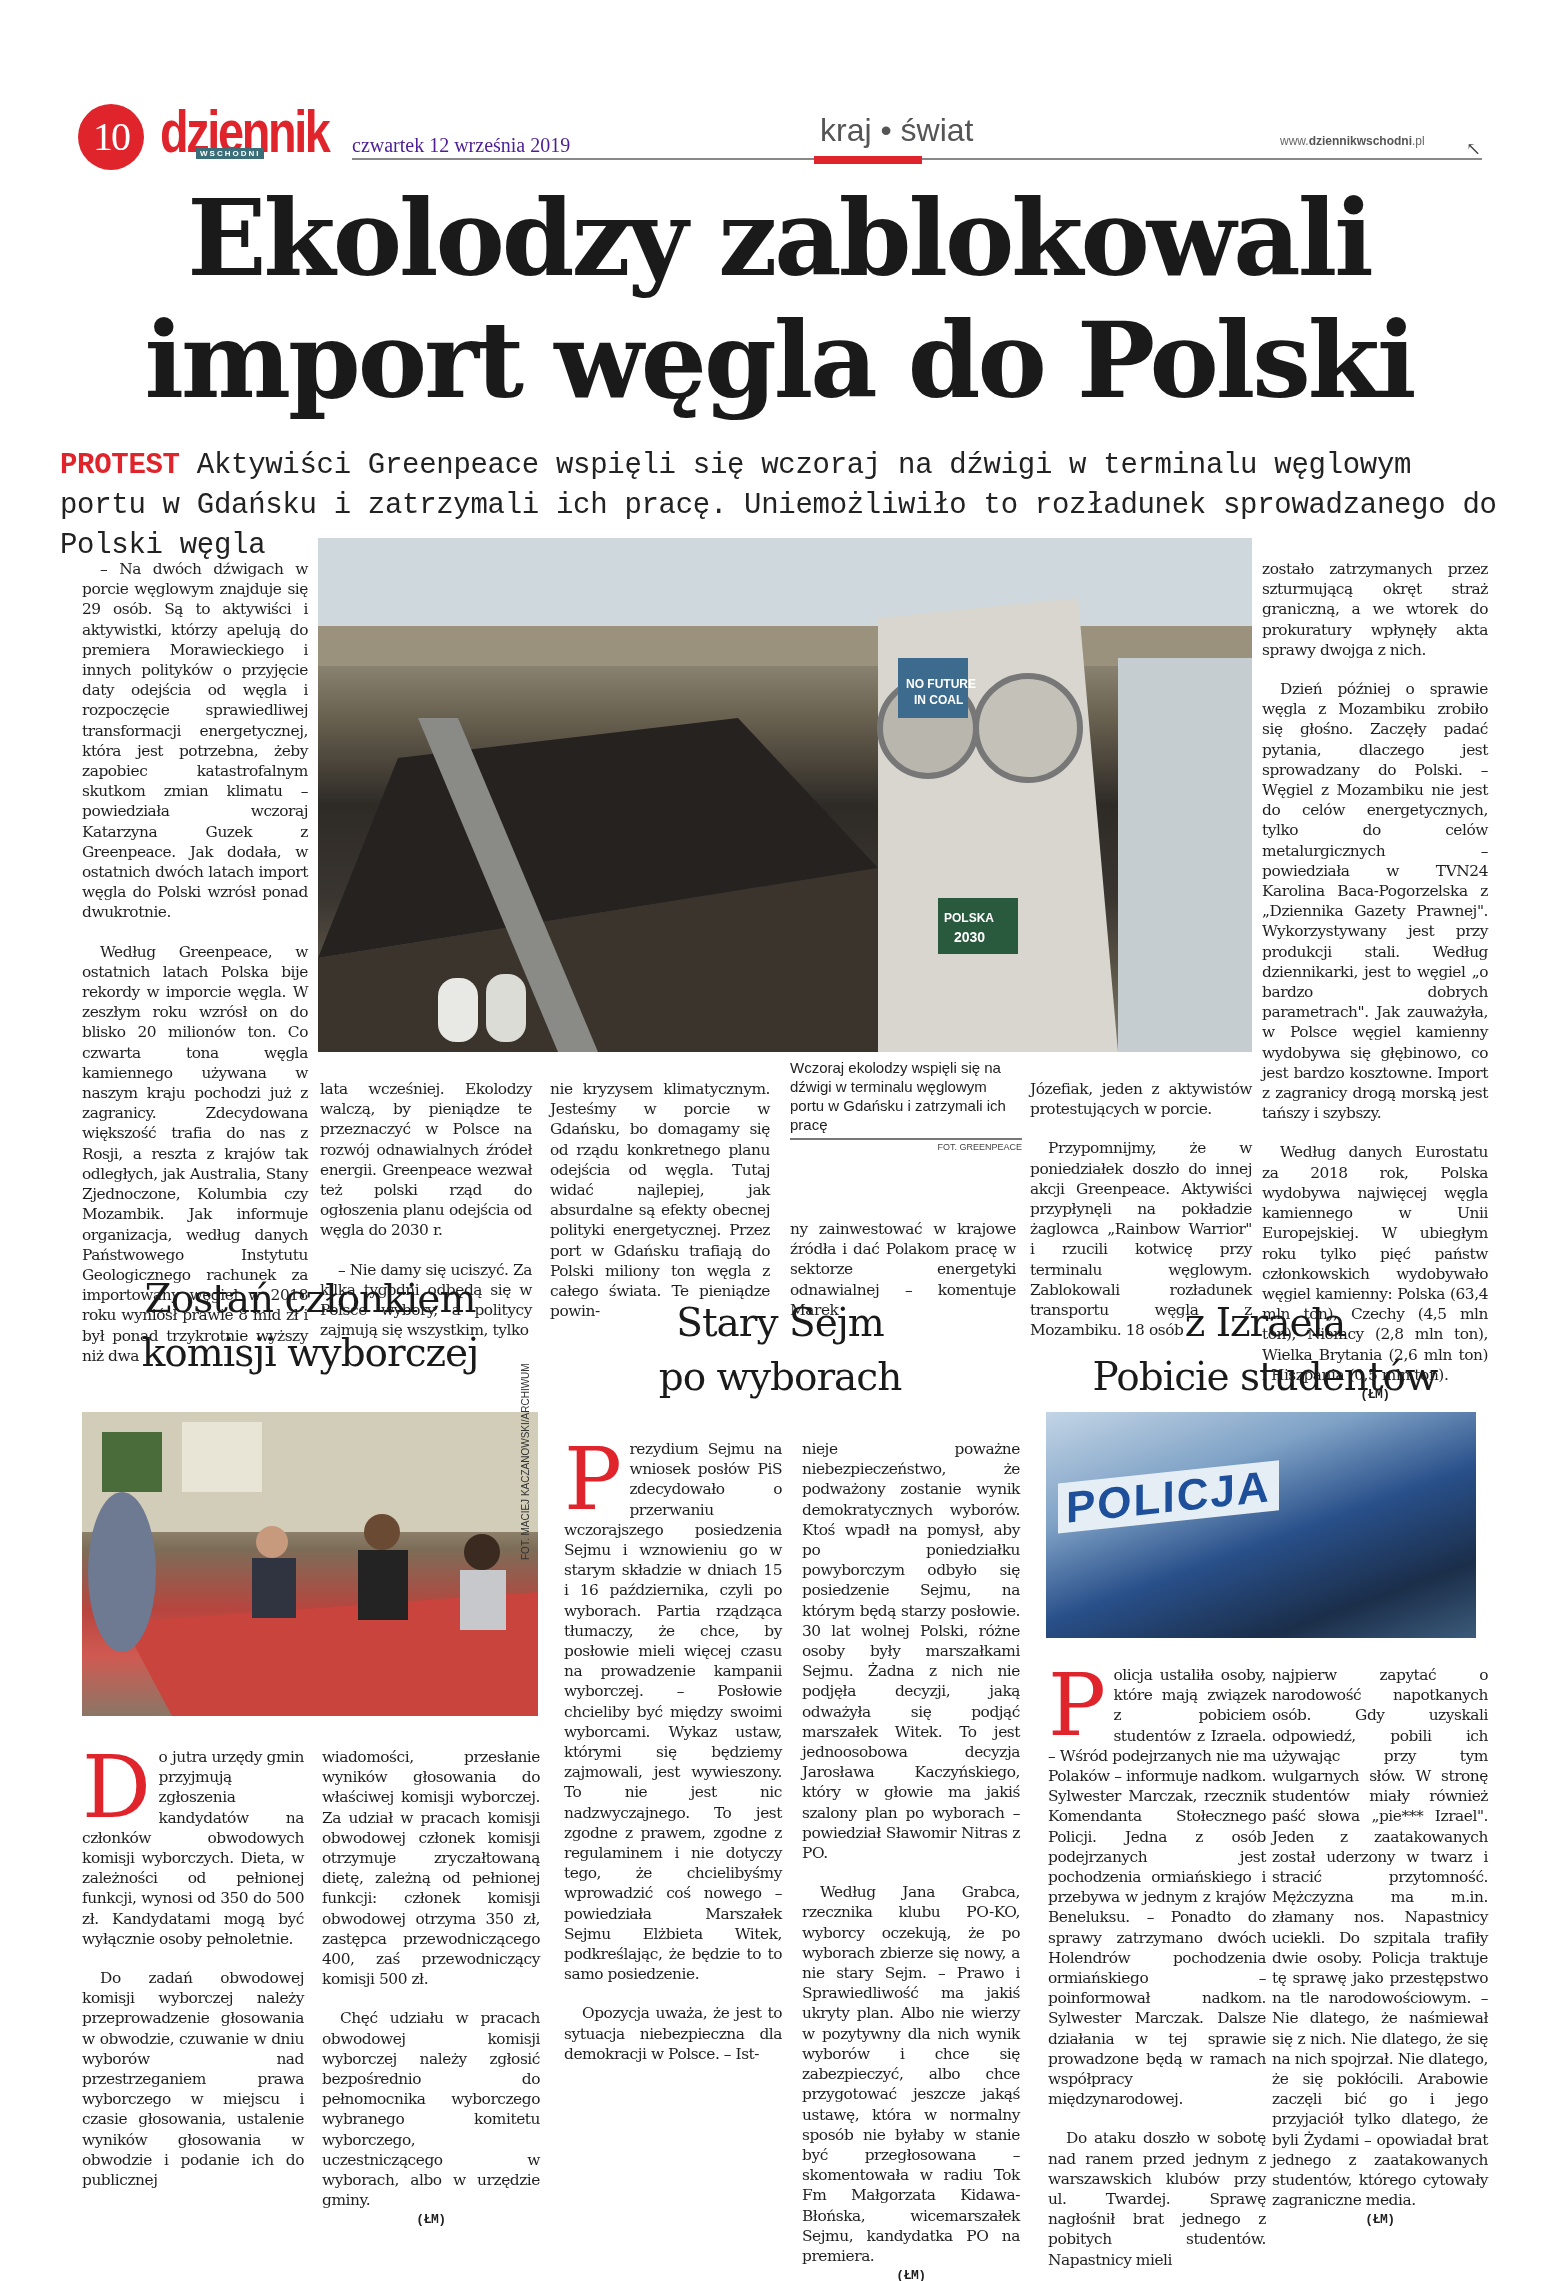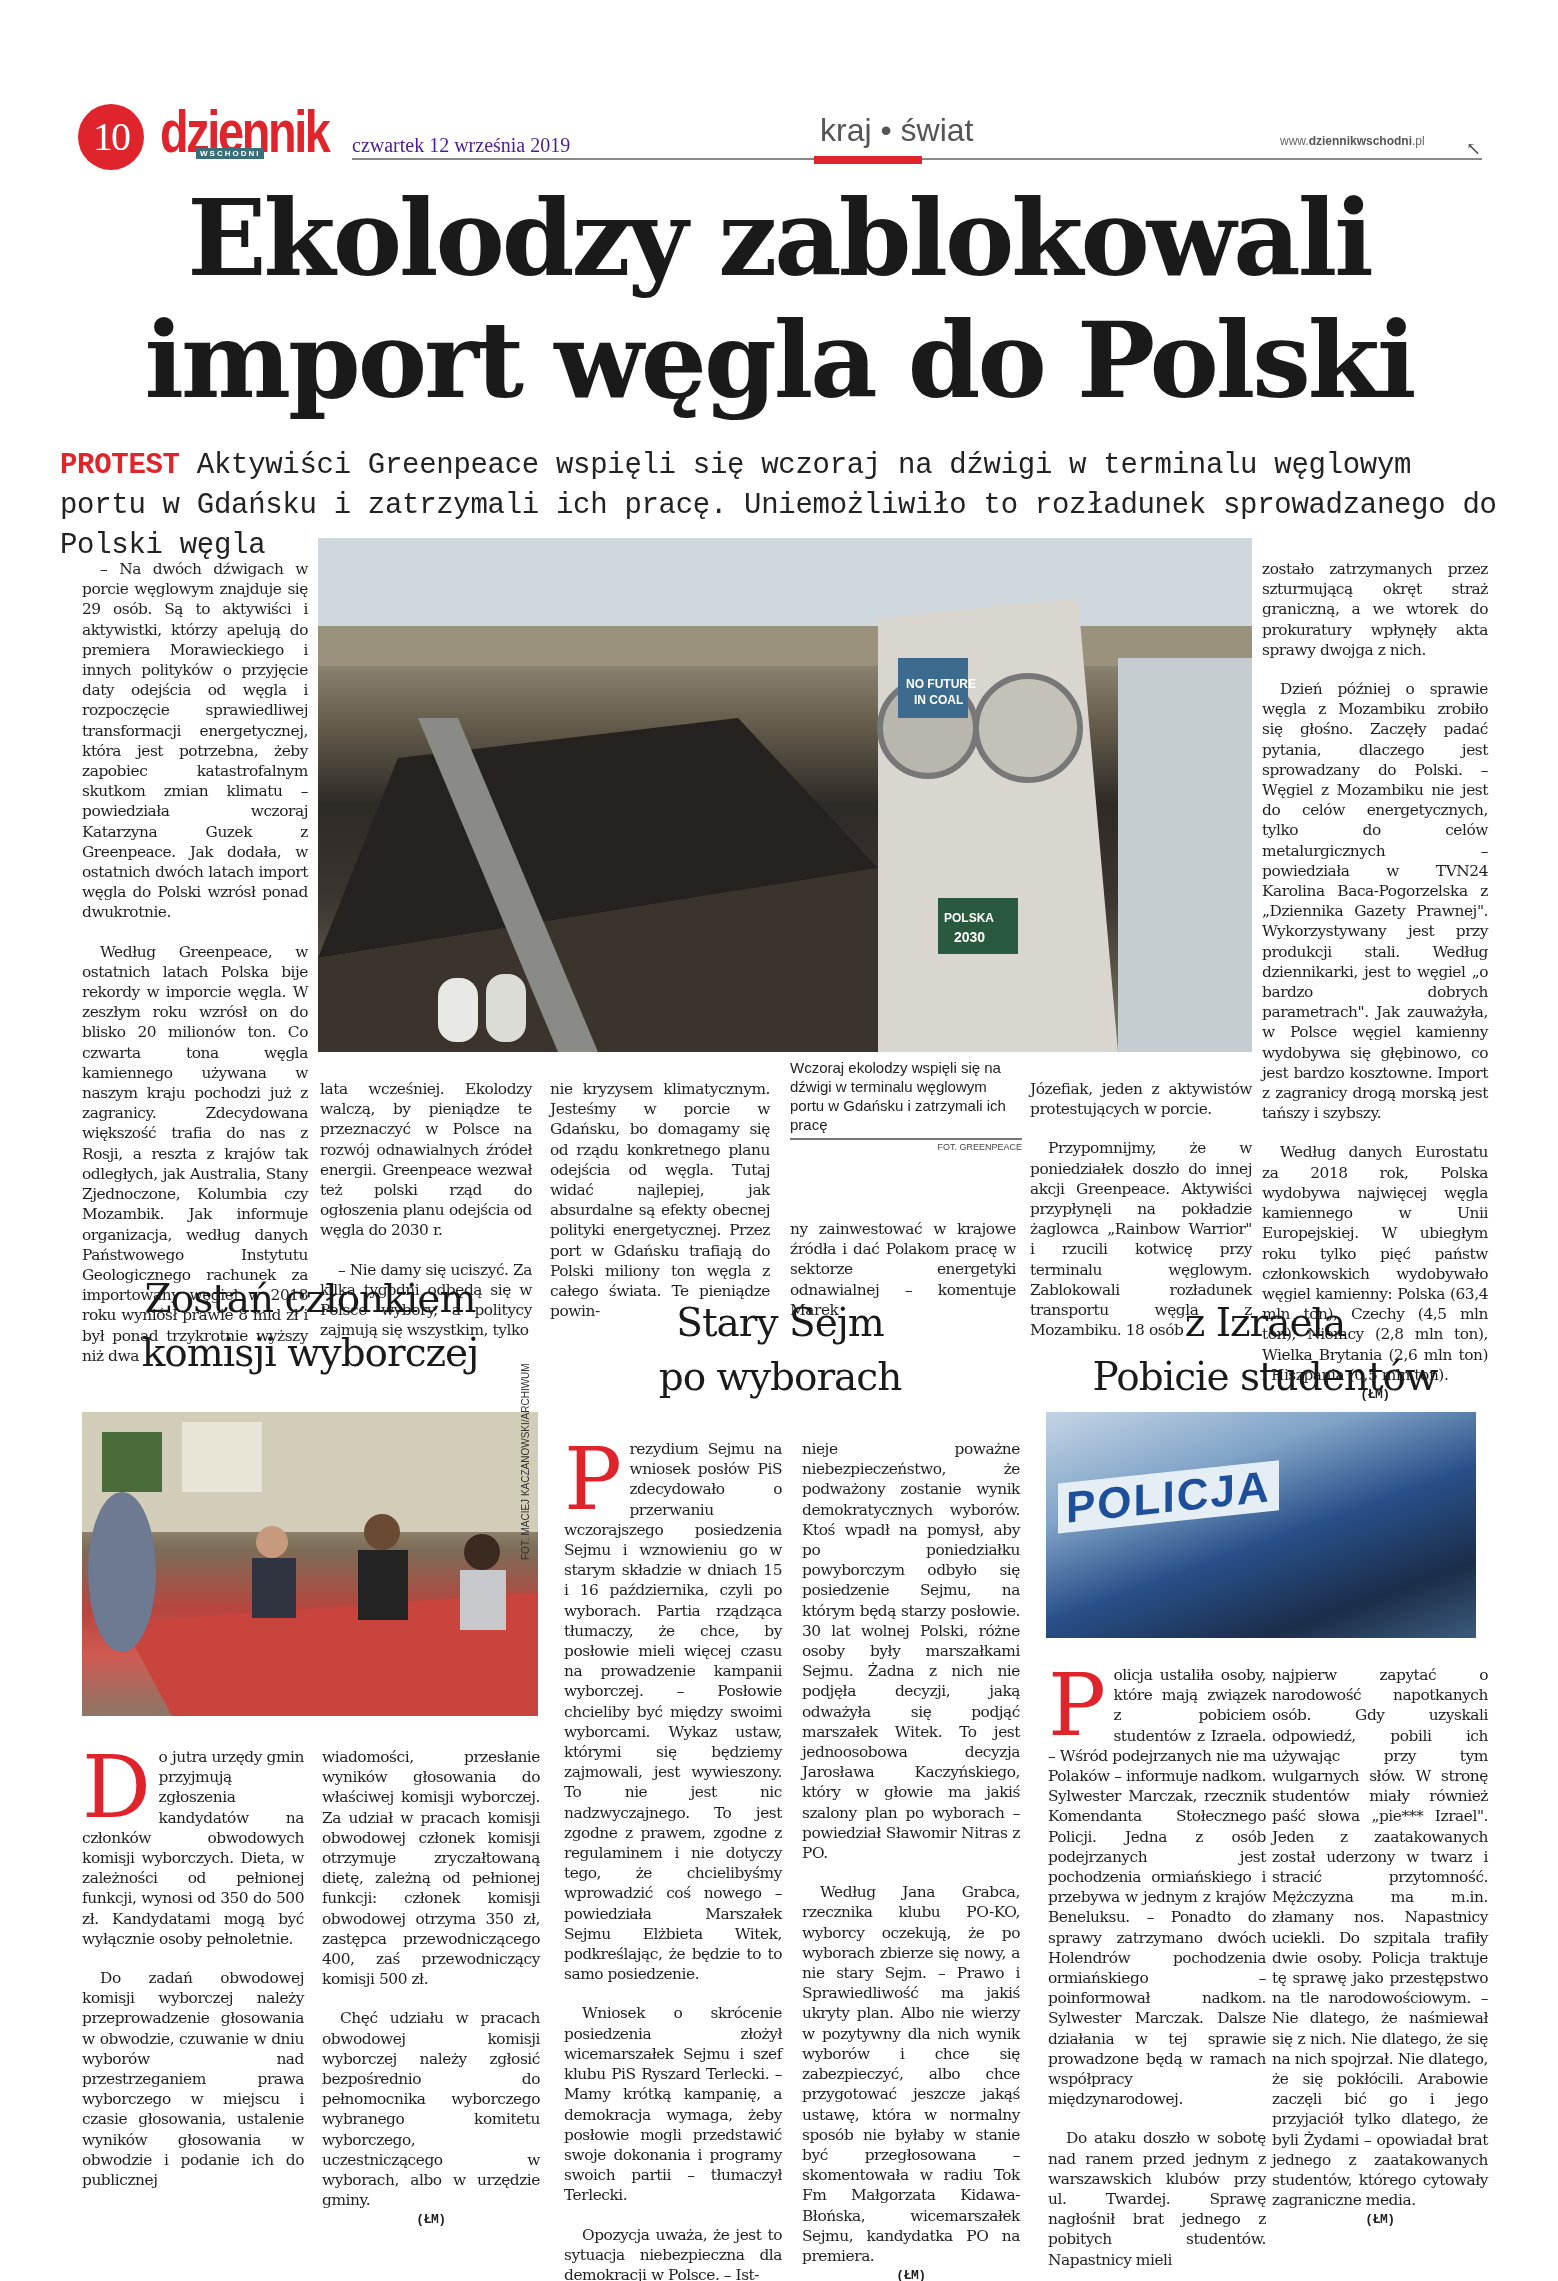--- a/index.html
+++ b/index.html
@@ -203,21 +203,20 @@
   <p>Do zadań obwodowej komisji wyborczej należy przeprowadzenie głosowania w obwodzie, czuwanie w dniu wyborów nad przestrzeganiem prawa wyborczego w miejscu i czasie głosowania, ustalenie wyników głosowania w obwodzie i podanie ich do publicznej</p>
 </div>
 <div class="col" style="left:322px; top:1728px; width:218px;">
   <p class="noindent">wiadomości, przesłanie wyników głosowania do właściwej komisji wyborczej. Za udział w pracach komisji obwodowej członek komisji otrzymuje zryczałtowaną dietę, zależną od pełnionej funkcji: członek komisji obwodowej otrzyma 350 zł, zastępca przewodniczącego 400, zaś przewodniczący komisji 500 zł.</p>
   <p>Chęć udziału w pracach obwodowej komisji wyborczej należy zgłosić bezpośrednio do pełnomocnika wyborczego wybranego komitetu wyborczego, uczestniczącego w wyborach, albo w urzędzie gminy.</p>
   <span class="sig">(ŁM)</span>
 </div>
 
 <div class="col" style="left:564px; top:1420px; width:218px;">
   <p class="noindent"><span class="dropcap">P</span><span>rezydium Sejmu na wniosek posłów PiS zdecydowało o przerwaniu wczorajszego posiedzenia Sejmu i wznowieniu go w starym składzie w dniach 15 i 16 października, czyli po wyborach. Partia rządząca tłumaczy, że chce, by posłowie mieli więcej czasu na prowadzenie kampanii wyborczej. – Posłowie chcieliby być między swoimi wyborcami. Wykaz ustaw, którymi się będziemy zajmowali, jest wywieszony. To nie jest nic nadzwyczajnego. To jest zgodne z prawem, zgodne z regulaminem i nie dotyczy tego, że chcielibyśmy wprowadzić coś nowego – powiedziała Marszałek Sejmu Elżbieta Witek, podkreślając, że będzie to to samo posiedzenie.</span></p>
-  <p>Wniosek o skrócenie posiedzenia złożył wicemarszałek Sejmu i szef klubu PiS Ryszard Terlecki. – Mamy krótką kampanię, a demokracja wymaga, żeby posłowie mogli przedstawić swoje dokonania i programy swoich partii – tłumaczył Terlecki.</p>
   <p>Opozycja uważa, że jest to sytuacja niebezpieczna dla demokracji w Polsce. – Ist-</p>
 </div>
 <div class="col" style="left:802px; top:1420px; width:218px;">
   <p class="noindent">nieje poważne niebezpieczeństwo, że podważony zostanie wynik demokratycznych wyborów. Ktoś wpadł na pomysł, aby po poniedziałku powyborczym odbyło się posiedzenie Sejmu, na którym będą starzy posłowie. 30 lat wolnej Polski, różne osoby były marszałkami Sejmu. Żadna z nich nie podjęła decyzji, jaką odważyła się podjąć marszałek Witek. To jest jednoosobowa decyzja Jarosława Kaczyńskiego, który w głowie ma jakiś szalony plan po wyborach – powiedział Sławomir Nitras z PO.</p>
   <p>Według Jana Grabca, rzecznika klubu PO-KO, wyborcy oczekują, że po wyborach zbierze się nowy, a nie stary Sejm. – Prawo i Sprawiedliwość ma jakiś ukryty plan. Albo nie wierzy w pozytywny dla nich wynik wyborów i chce się zabezpieczyć, albo chce przygotować jeszcze jakąś ustawę, która w normalny sposób nie byłaby w stanie być przegłosowana – skomentowała w radiu Tok Fm Małgorzata Kidawa-Błońska, wicemarszałek Sejmu, kandydatka PO na premiera.</p>
   <span class="sig">(ŁM)</span>
 </div>
 
 <div class="abs photo-policja"></div>
 <div class="abs policja-text">POLICJA</div>

